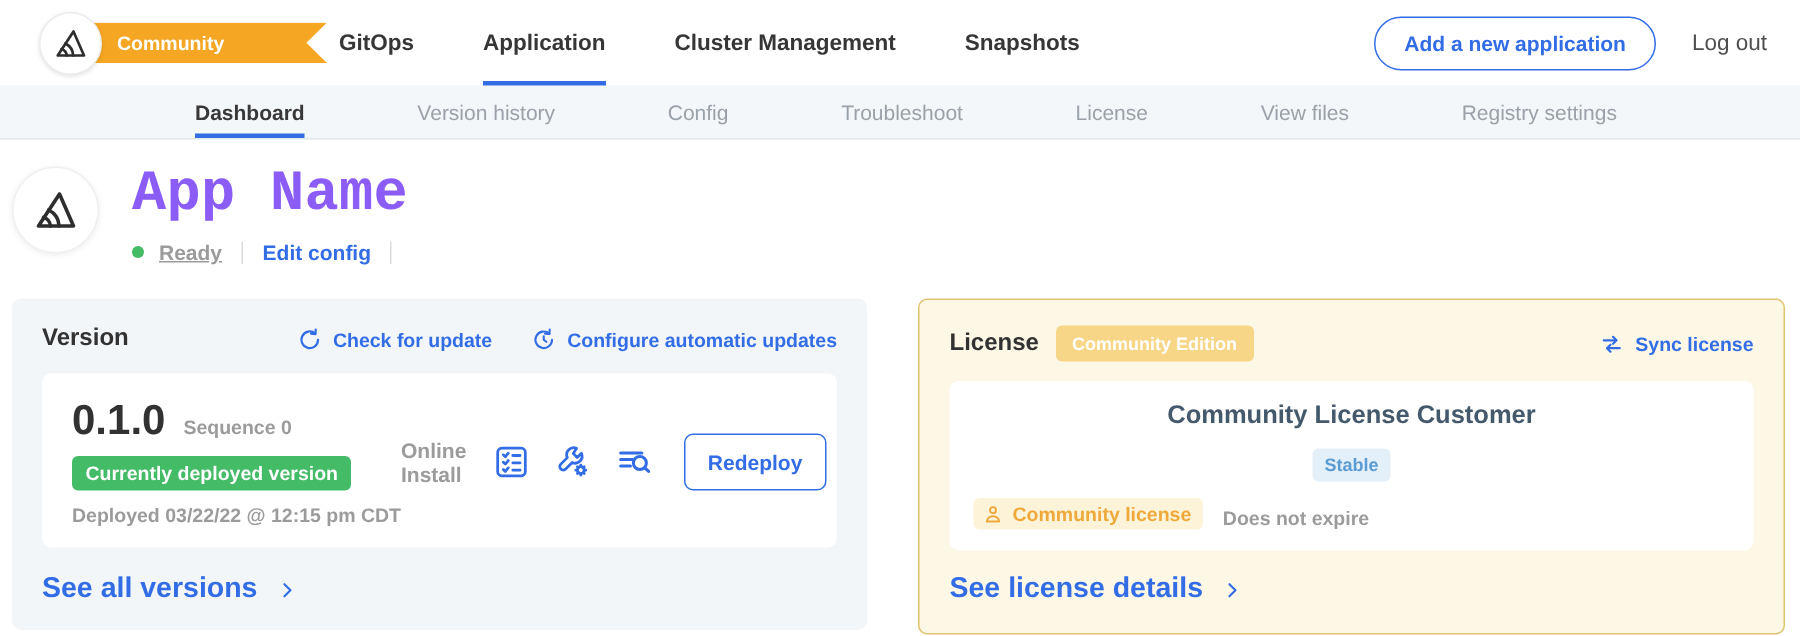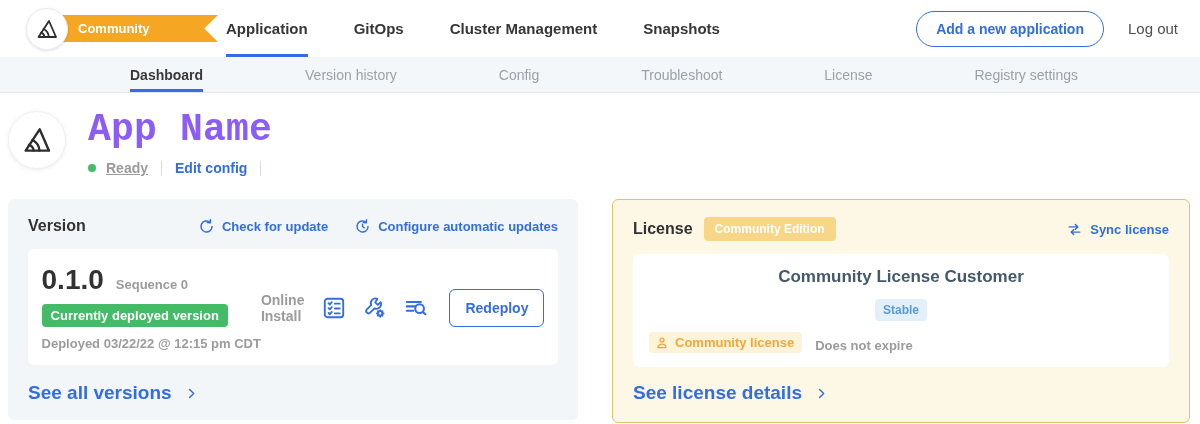--- a/index.html
+++ b/index.html
@@ -71,21 +71,21 @@
   
   .version-card { width:570px; background:#f2f6f9; border-radius:6px; padding:18px 20px 16px; }
   .card-head { display:flex; align-items:center; }
   .card-title { font-size:16px; font-weight:bold; color:#323232; }
   .head-links { margin-left:auto; display:flex; align-items:center; gap:26px; }
   .blue-link { display:flex; align-items:center; gap:7px; color:#326de6; font-size:13px; font-weight:bold; cursor:pointer; }
   .blue-link svg { flex:none; }
 
   .version-inner {
     background:#fff; border-radius:6px; margin-top:14px; padding:15px 20px 14px;
-    display:flex; align-items:center;justify-content:center;
+    display:flex; align-items:center;
   }
   .version-left { flex:none; }
   .version-line { display:flex; align-items:baseline; gap:12px; }
   .version-number { font-size:28px; font-weight:bold; color:#323232; }
   .sequence { font-size:13px; font-weight:600; color:#9b9b9b; }
   .deployed-badge {
     display:inline-block; margin-top:8px; background:#44bb66; color:#fff;
     font-size:13px; font-weight:bold; padding:4px 9px; border-radius:4px;
   }
   .deployed-at { margin-top:9px; font-size:13px; font-weight:600; color:#9b9b9b; }
@@ -134,38 +134,39 @@
       <span>
         <svg width="24" height="24" viewBox="0 0 24 24" fill="none" stroke="#2e2e2e" stroke-width="1.8" stroke-linejoin="round" stroke-linecap="round">
           <path d="M3.5 20 L21 20 L14 4 Z"></path>
           <path d="M9.5 20 A5 5 0 0 0 6 15.7"></path>
           <path d="M13.8 20 A9.5 9.5 0 0 0 8.6 12"></path>
         </svg>
       </span>
     </div>
   </div>
   <div class="nav-tabs">
+    <div class="nav-tab">GitOps</div>
     <div class="nav-tab active">Application</div>
-    <div class="nav-tab">GitOps</div>
     <div class="nav-tab">Cluster Management</div>
     <div class="nav-tab">Snapshots</div>
   </div>
   <div class="topnav-right">
     <button class="add-app-btn">Add a new application</button>
     <span class="logout">Log out</span>
   </div>
 </div>
 
 <div class="subnav">
   <div class="subnav-inner">
     <div class="subnav-item active">Dashboard</div>
     <div class="subnav-item">Version history</div>
     <div class="subnav-item">Config</div>
     <div class="subnav-item">Troubleshoot</div>
     <div class="subnav-item">License</div>
+    <div class="subnav-item">View files</div>
     <div class="subnav-item">Registry settings</div>
   </div>
 </div>
 
 <div class="app-header">
   <div class="app-avatar">
     <span>
       <svg width="32" height="32" viewBox="0 0 24 24" fill="none" stroke="#2e2e2e" stroke-width="1.8" stroke-linejoin="round" stroke-linecap="round">
         <path d="M3.5 20 L21 20 L14 4 Z"></path>
         <path d="M9.5 20 A5 5 0 0 0 6 15.7"></path>

